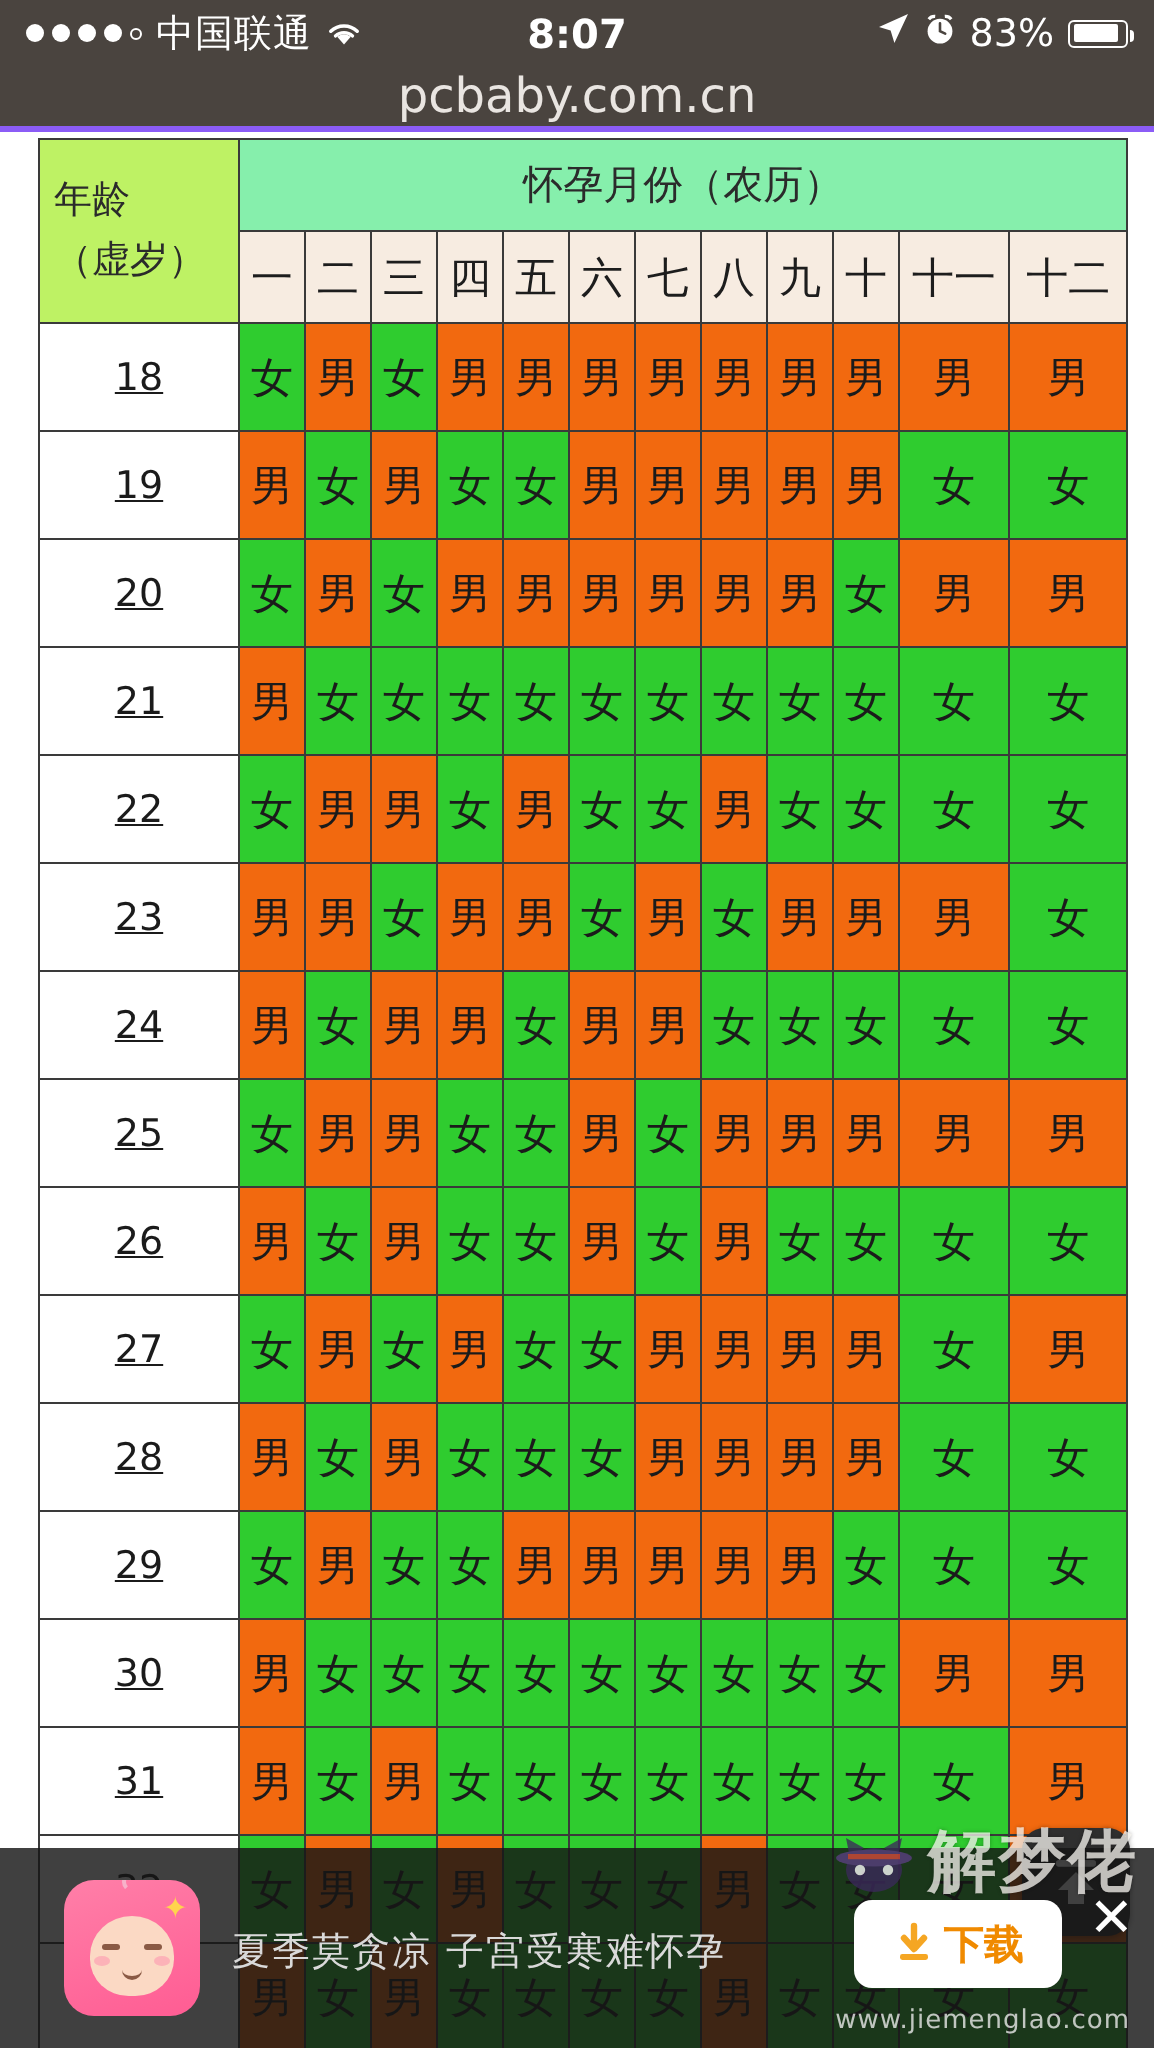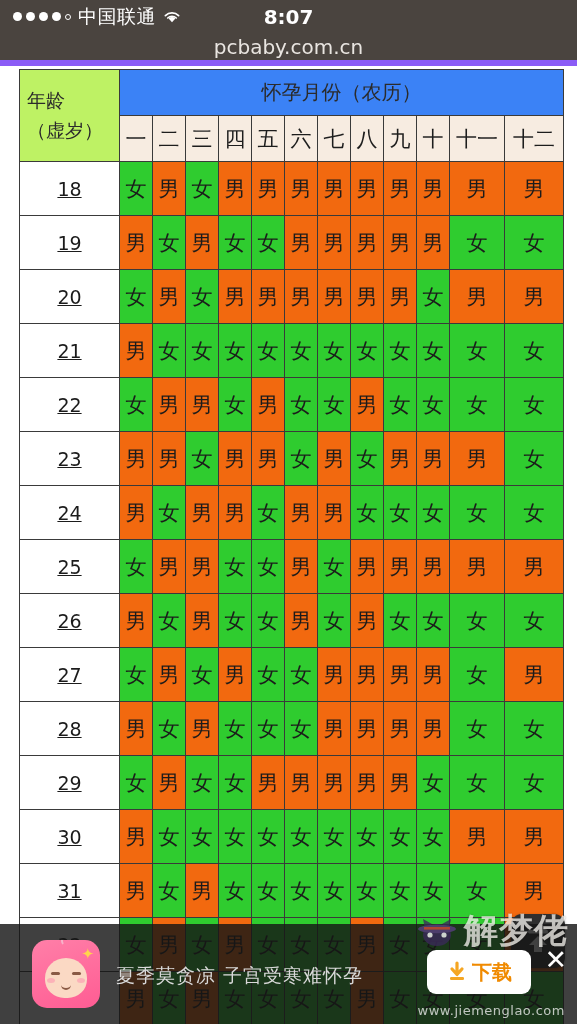--- a/index.html
+++ b/index.html
@@ -40,22 +40,22 @@
   .battery::after {
     content:""; position: absolute; right: -4px; top: 4px;
     width: 2.5px; height: 6px; background:#fff; border-radius: 0 2px 2px 0;
   }
   .battery .fill { position:absolute; left:1.5px; top:1.5px; bottom:1.5px; width: 80%; background:#fff; border-radius:1px; }
 
   
   .urlbar {
     height: 33px; background:#4a443f; color:#e9e5e1;
     display:flex; align-items:center; justify-content:center;
-    font-size: 20px;
-    border-bottom: 6px solid #8b5cf6;
+    font-size: 24px;
+    border-bottom: 3px solid #8b5cf6;
   }
 
   
   .page {
     position: relative;
     background: #ffffff;
     height: 958px;
     overflow: hidden;
   }
   table.calendar {
@@ -75,21 +75,21 @@
   .age-head {
     background: #bef264;
     color: #2b2b2b;
     font-size: 19px;
     font-weight: normal;
     width: 100px;
     line-height: 1.55;
   }
   .age-head .l1, .age-head .l2 { display:block; text-align:left; padding-left: 7px; }
   .months-title {
-    background: #3b82f6;
+    background: #86efac;
     color: #2b2b2b;
     font-size: 20px;
     font-weight: normal;
     height: 46px;
   }
   .mhead {
     background: #f7ece1;
     color: #1d1d1d;
     font-size: 21px;
     height: 46px;
@@ -191,20 +191,39 @@
       <span class="carrier">中国联通</span>
       <span class="wifi">
         <svg width="18" height="13" viewBox="0 0 18 13">
           <path d="M9 12.2 L5.6 8.4 A5.2 5.2 0 0 1 12.4 8.4 Z" fill="#fff"></path>
           <path d="M2.4 5.6 A9.6 9.6 0 0 1 15.6 5.6" stroke="#fff" stroke-width="1.8" fill="none" stroke-linecap="round"></path>
           <path d="M4.7 8.0 A6.4 6.4 0 0 1 13.3 8.0" stroke="#fff" stroke-width="1.6" fill="none" stroke-linecap="round"></path>
         </svg>
       </span>
     </div>
     <div class="sb-center">8:07</div>
+    <div class="sb-right">
+      <span>
+        <svg width="17" height="17" viewBox="0 0 17 17">
+            <path d="M16 1 L1.5 7.5 L7.3 9.3 L9.2 15.5 Z" fill="#fff"></path>
+          </svg>
+      </span>
+      <span>
+        <svg width="16" height="16" viewBox="0 0 16 16">
+          <circle cx="8" cy="8.6" r="6.2" fill="#fff"></circle>
+          <path d="M8 4.6 L8 8.6 L10.6 9.8" stroke="#4a443f" stroke-width="1.3" fill="none" stroke-linecap="round"></path>
+          <path d="M2.4 2.6 A3.6 3.6 0 0 1 5.6 1.2" stroke="#fff" stroke-width="1.6" fill="none"></path>
+          <path d="M13.6 2.6 A3.6 3.6 0 0 0 10.4 1.2" stroke="#fff" stroke-width="1.6" fill="none"></path>
+        </svg>
+      </span>
+      <span>83%</span>
+      <span class="battery">
+          <span class="fill"></span>
+        </span>
+    </div>
   </div>
 
   <div class="urlbar">
     <span>pcbaby.com.cn</span>
   </div>
 
   <div class="page">
 
     <table class="calendar">
       <colgroup>

